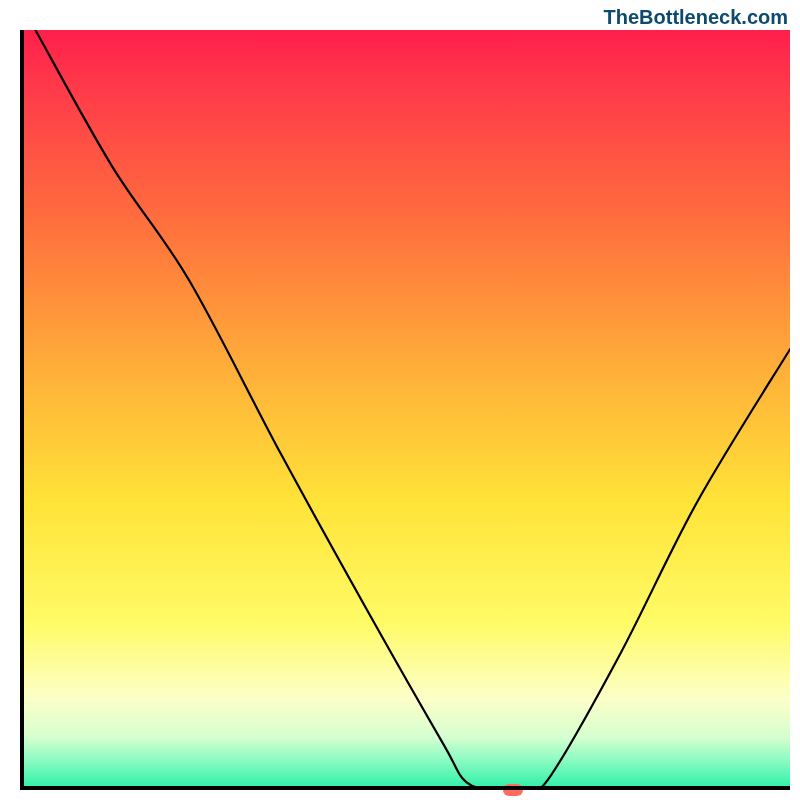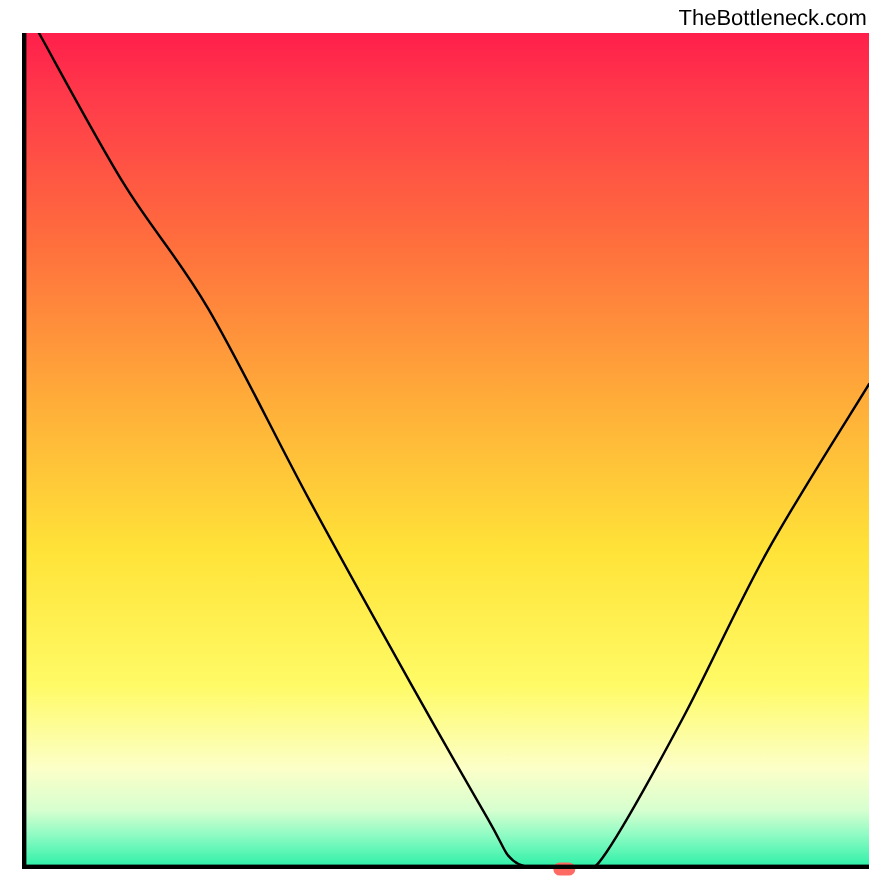--- a/index.html
+++ b/index.html
@@ -51,22 +51,22 @@
     width: 770px;
     height: 4px;
     background: #000;
   }
   .watermark {
     position: absolute;
     top: 6px;
     right: 12px;
     font-family: Arial, Helvetica, sans-serif;
     font-size: 20px;
-    font-weight: normal;
-    color: #000000;
+    font-weight: bold;
+    color: #0c4a6e;
   }
   .curve-svg {
     position: absolute;
     left: 0;
     top: 0;
     width: 100%;
     height: 100%;
     pointer-events: none;
   }
   .marker {

